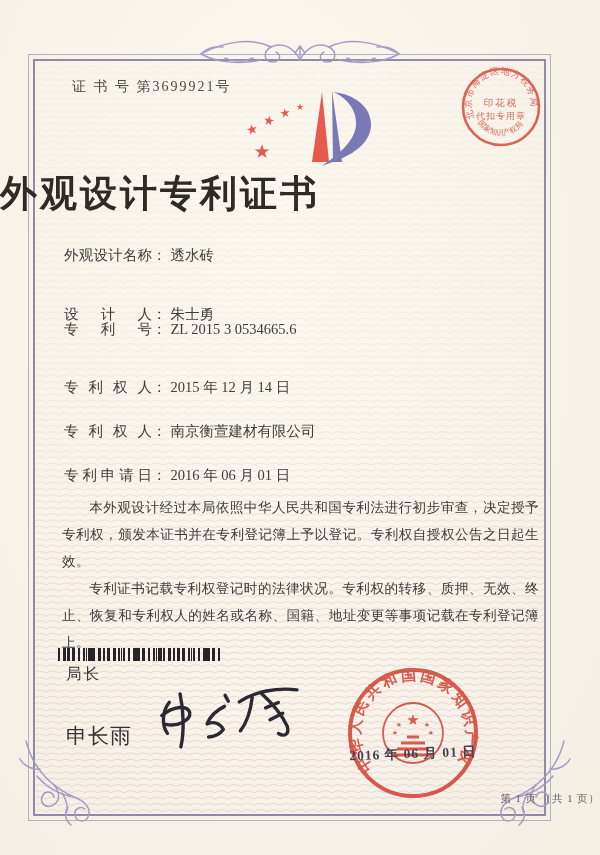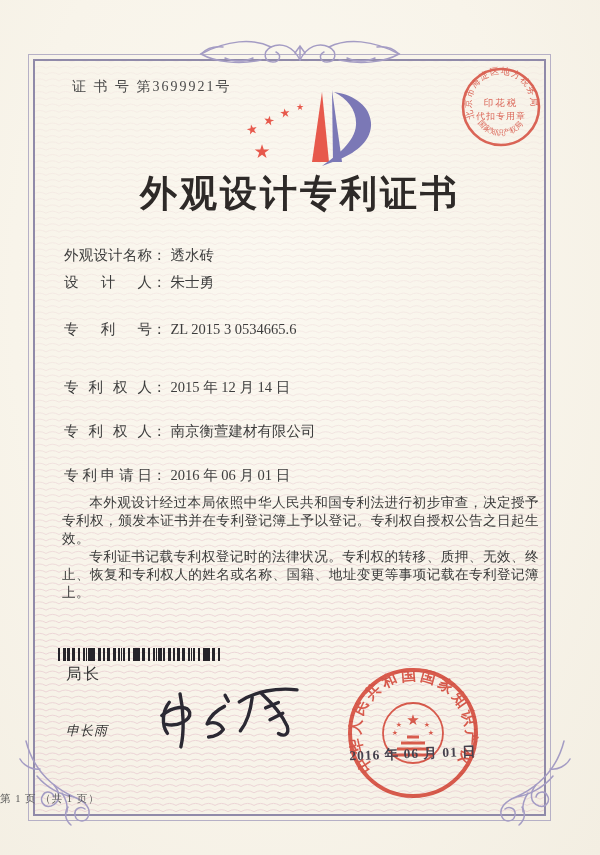--- a/index.html
+++ b/index.html
@@ -19,39 +19,39 @@
     border:1px solid #b6b0c6;box-sizing:border-box;z-index:1;}
   .frame-inner{position:absolute;left:33px;top:59px;width:513px;height:757px;
     border:2.5px solid #908aa9;box-sizing:border-box;z-index:1;}
   .ornament{position:absolute;z-index:2;}
   .ornament path{fill:none;stroke:#a49cc4;stroke-width:1.5;stroke-linecap:round;}
   .corner-br{left:478px;top:735px;}
   .corner-bl{left:12px;top:735px;transform:scaleX(-1);}
   
   .cert-no{position:absolute;left:64px;top:78px;font-size:14px;letter-spacing:2px;color:#4a4a4a;z-index:3;margin-left:8px;}
   .logo{position:absolute;left:236px;top:84px;z-index:3;}
-  .title{position:absolute;left:0;top:169px;width:100%;text-align:center;
+  .title{position:absolute;left:0;top:169px;width:100%;text-align:left;
     font-size:37px;font-weight:bold;letter-spacing:3px;color:#2e2a28;z-index:3;}
   .fields{position:absolute;left:64px;top:0;z-index:3;}
   .frow{position:absolute;left:0;width:480px;white-space:nowrap;font-size:14.5px;color:#3d3d3d;}
   .flabel{display:inline-block;width:88px;text-align:justify;text-align-last:justify;vertical-align:bottom;font-family:Liberation Mono, monospace;}
   .fcolon{display:inline-block;margin-right:4px;}
   .body-text{position:absolute;left:62px;top:494px;width:477px;z-index:3;
-    font-size:13.6px;line-height:18px;text-align:justify;color:#3b3b3b;letter-spacing:.3px;}
+    font-size:13.6px;line-height:27px;text-align:justify;color:#3b3b3b;letter-spacing:.3px;}
   .body-text p{margin:0;text-indent:2em;}
   .barcode{position:absolute;left:58px;top:648px;width:162px;height:13px;z-index:3;
     background:
       repeating-linear-gradient(90deg,#26242a 0 2px,transparent 2px 5px),
       repeating-linear-gradient(90deg,#26242a 0 1px,transparent 1px 7px),
       repeating-linear-gradient(90deg,transparent 0 9px,#26242a 9px 12px,transparent 12px 23px);}
   .signer-title{position:absolute;left:66px;top:664px;font-size:15.5px;color:#333;z-index:3;letter-spacing:2px;}
-  .signer-name{position:absolute;left:66px;top:722px;font-size:13px;color:#333;z-index:3;letter-spacing:1px;font-style:italic;}
+  .signer-name{position:absolute;left:66px;top:722px;font-size:21px;color:#333;z-index:3;letter-spacing:1px;}
   .signature{position:absolute;left:150px;top:678px;z-index:4;transform:rotate(-2deg);}
   .signature path{fill:none;stroke:#2b2933;stroke-width:3.4;stroke-linecap:round;stroke-linejoin:round;}
-  .footer{position:absolute;left:0;top:792px;width:100%;text-align:left;font-size:10.5px;color:#5a5a5a;z-index:3;letter-spacing:1px;}
+  .footer{position:absolute;left:0;top:792px;width:100%;text-align:right;font-size:10.5px;color:#5a5a5a;z-index:3;letter-spacing:1px;}
   
   .stamp{position:absolute;mix-blend-mode:multiply;z-index:5;}
   .tax-stamp{left:458px;top:64px;opacity:.85;}
   .sipo-stamp{left:343px;top:663px;opacity:.9;}
   .stamp text{fill:#dc4e41;font-family:"Liberation Serif","DejaVu Serif",serif;}
   .stamp-date{position:absolute;left:338px;top:745px;width:150px;text-align:center;z-index:6;
     font-size:13.5px;font-weight:bold;color:#45414d;letter-spacing:1px;transform:rotate(-2deg);}
   .logo-star{fill:#e7594c;}
 </style>
 </head>
@@ -227,21 +227,21 @@
     <path d="M96,6 L106,78 L97,78 Z" fill="#7b78b6"></path>
     <path d="M98,8 C121,11 136,25 135,42 C134,59 117,70 102,76 L86,82 C100,72 119,58 120,41 C121,27 112,15 98,8 Z" fill="#7b78b6"></path>
   </svg>
 
   <div class="title">外观设计专利证书</div>
 
   <div class="fields">
     <div class="frow" style="top:246px;">
       <span class="flabel">外观设计名称</span><span class="fcolon">：</span><span>透水砖</span>
     </div>
-    <div class="frow" style="top:273px;">
+    <div class="frow" style="top:305px;">
       <span class="flabel">设计人</span><span class="fcolon">：</span><span>朱士勇</span>
     </div>
     <div class="frow" style="top:320px;">
       <span class="flabel">专利号</span><span class="fcolon">：</span><span>ZL 2015 3 0534665.6</span>
     </div>
     <div class="frow" style="top:378px;">
       <span class="flabel">专利权人</span><span class="fcolon">：</span><span>2015 年 12 月 14 日</span>
     </div>
     <div class="frow" style="top:422px;">
       <span class="flabel">专利权人</span><span class="fcolon">：</span><span>南京衡萱建材有限公司</span>

